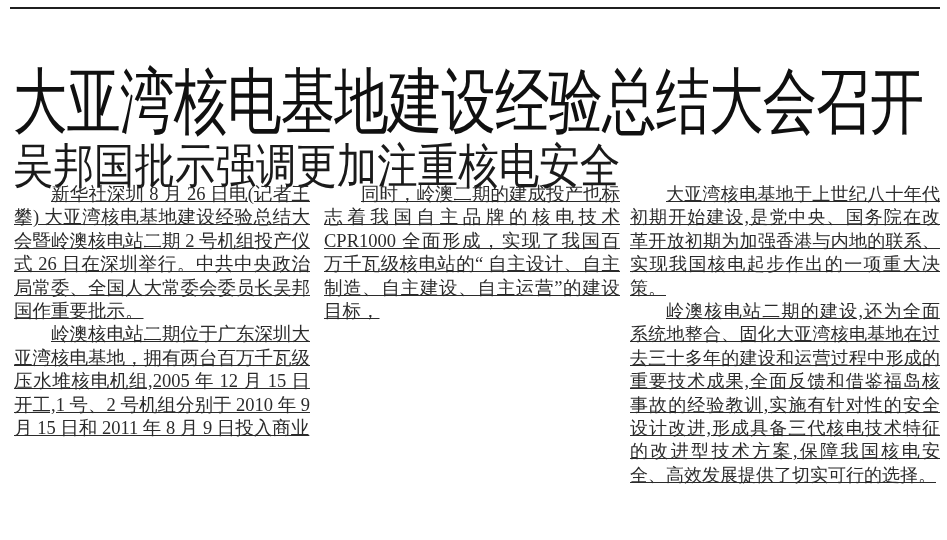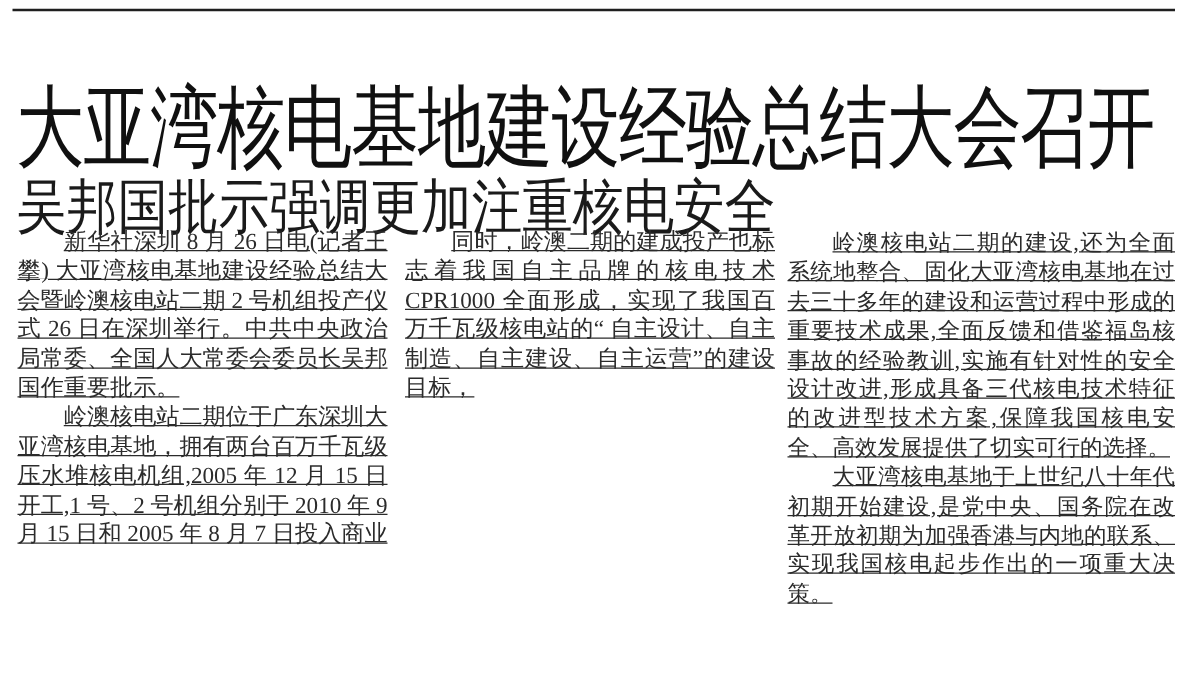--- a/index.html
+++ b/index.html
@@ -85,25 +85,25 @@
 <div class="top-rule"></div>
 
 <h1 class="headline">大亚湾核电基地建设经验总结大会召开</h1>
 
 <h2 class="subheadline">吴邦国批示强调更加注重核电安全</h2>
 
 <div class="article-body">
 
   <div class="col col-1">
     <p class="seg indent">新华社深圳 8 月 26 日电(记者王攀) 大亚湾核电基地建设经验总结大会暨岭澳核电站二期 2 号机组投产仪式 26 日在深圳举行。中共中央政治局常委、全国人大常委会委员长吴邦国作重要批示。</p>
-    <p class="seg indent">岭澳核电站二期位于广东深圳大亚湾核电基地，拥有两台百万千瓦级压水堆核电机组,2005 年 12 月 15 日开工,1 号、2 号机组分别于 2010 年 9 月 15 日和 2005 年 8 月 7 日投入商业</p>
+    <p class="seg indent">岭澳核电站二期位于广东深圳大亚湾核电基地，拥有两台百万千瓦级压水堆核电机组,2005 年 12 月 15 日开工,1 号、2 号机组分别于 2010 年 9 月 15 日和 2011 年 8 月 9 日投入商业</p>
   </div>
 
   <div class="col col-2">
     <p class="seg indent">同时，岭澳二期的建成投产也标志着我国自主品牌的核电技术 CPR1000 全面形成，实现了我国百万千瓦级核电站的“ 自主设计、自主制造、自主建设、自主运营”的建设目标，</p>
   </div>
 
   <div class="col col-3">
+    <p class="seg indent">大亚湾核电基地于上世纪八十年代初期开始建设,是党中央、国务院在改革开放初期为加强香港与内地的联系、实现我国核电起步作出的一项重大决策。</p>
     <p class="seg indent">岭澳核电站二期的建设,还为全面系统地整合、固化大亚湾核电基地在过去三十多年的建设和运营过程中形成的重要技术成果,全面反馈和借鉴福岛核事故的经验教训,实施有针对性的安全设计改进,形成具备三代核电技术特征的改进型技术方案,保障我国核电安全、高效发展提供了切实可行的选择。</p>
-    <p class="seg indent">大亚湾核电基地于上世纪八十年代初期开始建设,是党中央、国务院在改革开放初期为加强香港与内地的联系、实现我国核电起步作出的一项重大决策。</p>
   </div>
 
 </div>
 
 </body></html>

